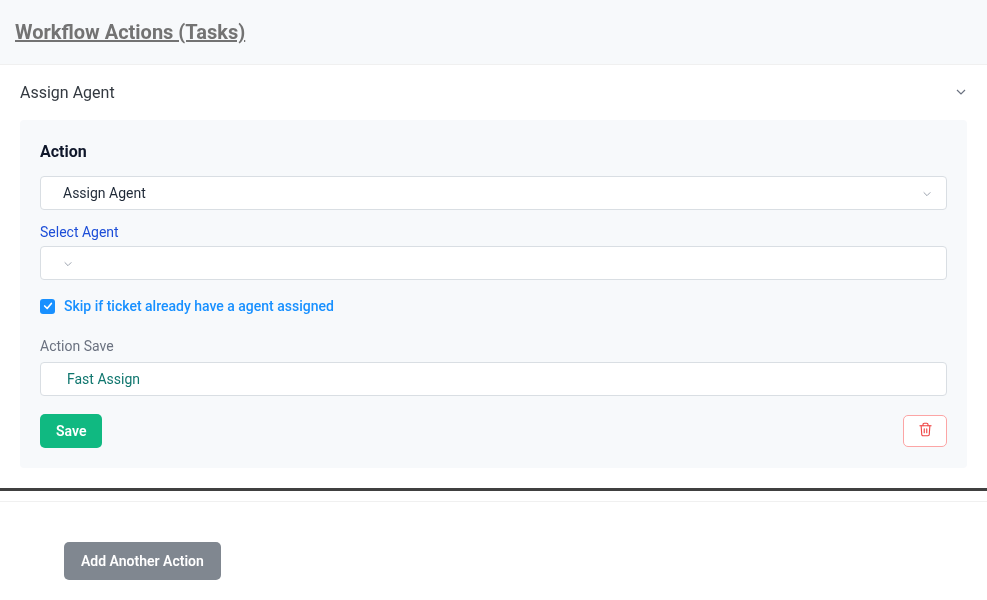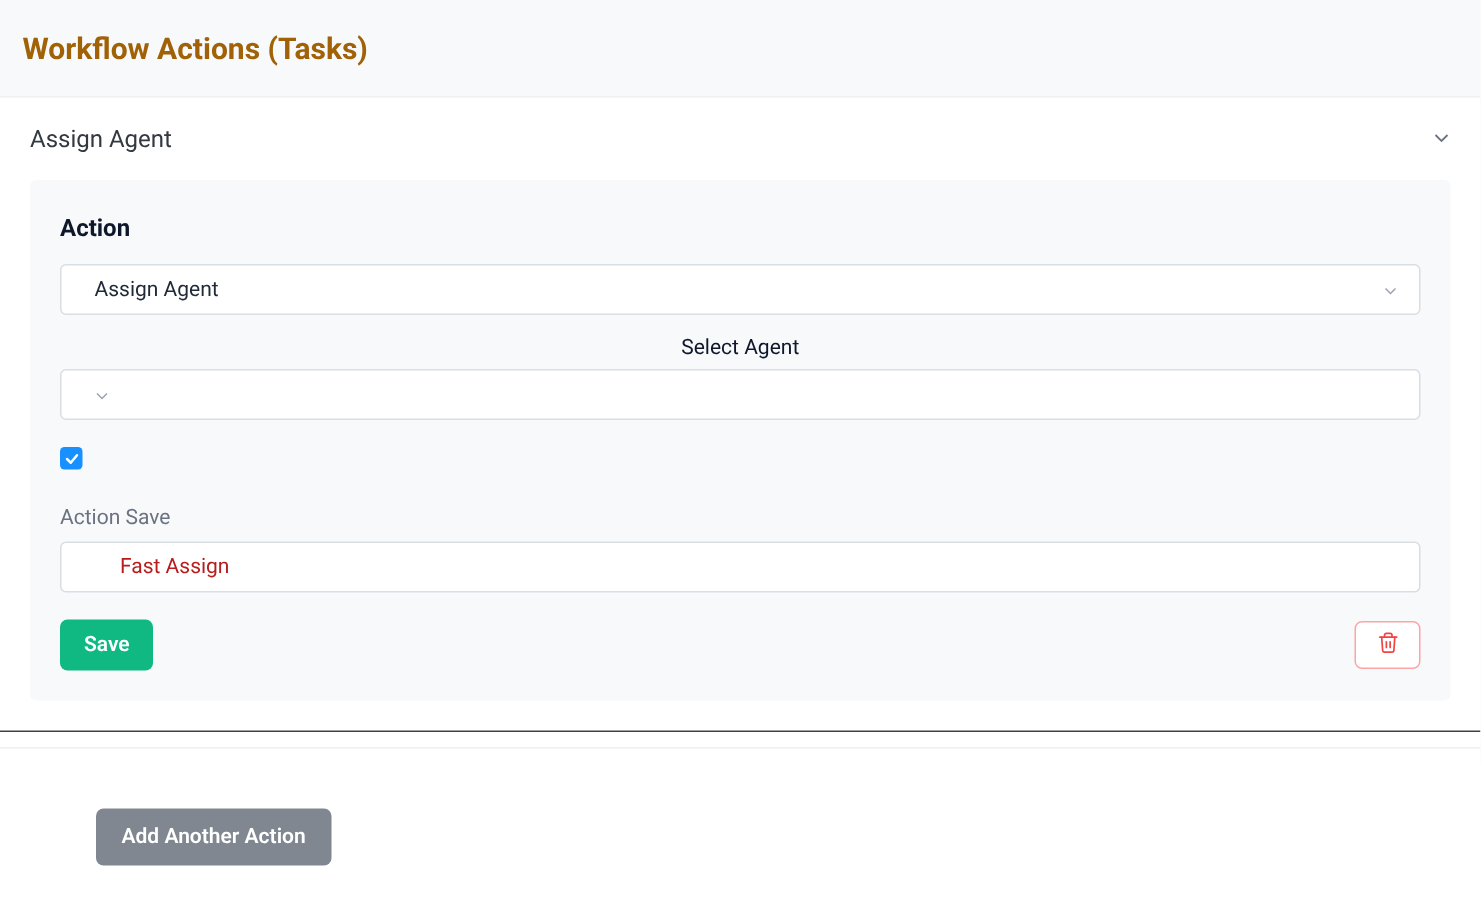--- a/index.html
+++ b/index.html
@@ -15,27 +15,28 @@
       overflow: hidden;
     }
     .header {
       background: #f7f9fb;
       padding: 20px 15px;
       border-bottom: 1px solid #f0f0f0;
     }
     .header-title {
       font-size: 20px;
       font-weight: 700;
-      color: #a16207;
+      color: #737373;
+      text-decoration: underline;
     }
     .content {
       padding: 0;
     }
     .accordion-item {
-      border-bottom: 1px solid #404040;
+      border-bottom: 3px solid #404040;
     }
     .accordion-header {
       display: flex;
       justify-content: space-between;
       align-items: center;
       padding: 18px 20px;
       cursor: pointer;
     }
     .accordion-title {
       font-size: 16px;
@@ -60,24 +61,23 @@
       font-weight: 700;
       color: #0f172a;
       margin-bottom: 15px;
     }
     .form-group {
       margin-bottom: 14px;
     }
     .form-label {
       display: block;
       font-size: 14px;
-      color: #0f172a;
+      color: #1d4ed8;
       margin-bottom: 6px;
       font-weight: 400;
-      text-align: center;
     }
     .form-label-muted {
       display: block;
       font-size: 14px;
       color: #6b7280;
       margin-bottom: 8px;
       font-weight: 400;
     }
     .select-wrap {
       position: relative;
@@ -126,23 +126,23 @@
       color: #1890ff;
       font-weight: 500;
       cursor: pointer;
     }
     .text-input {
       width: 100%;
       height: 34px;
       background: #ffffff;
       border: 1px solid #d9dee3;
       border-radius: 4px;
-      padding: 0 14px 0 39px;
-      font-size: 14px;
-      color: #b91c1c;
+      padding: 0 14px 0 26px;
+      font-size: 14px;
+      color: #0f766e;
       font-family: inherit;
     }
     .actions-row {
       display: flex;
       justify-content: space-between;
       align-items: center;
       margin-top: 18px;
       gap: 40px;
     }
     .btn-save {
@@ -233,20 +233,21 @@
             </span>
           </div>
         </div>
 
         <div class="checkbox-row">
           <div class="checkbox">
             <svg viewBox="0 0 12 12" fill="none" stroke="currentColor" stroke-width="2" stroke-linecap="round" stroke-linejoin="round">
               <polyline points="2,6 5,9 10,3"></polyline>
             </svg>
           </div>
+          <span class="checkbox-label">Skip if ticket already have a agent assigned</span>
         </div>
 
         <div class="form-group">
           <label class="form-label-muted">Action Save</label>
           <input type="text" class="text-input" value="Fast Assign" style="">
         </div>
 
         <div class="actions-row">
           <button class="btn-save">Save</button>
           <button class="btn-delete">

